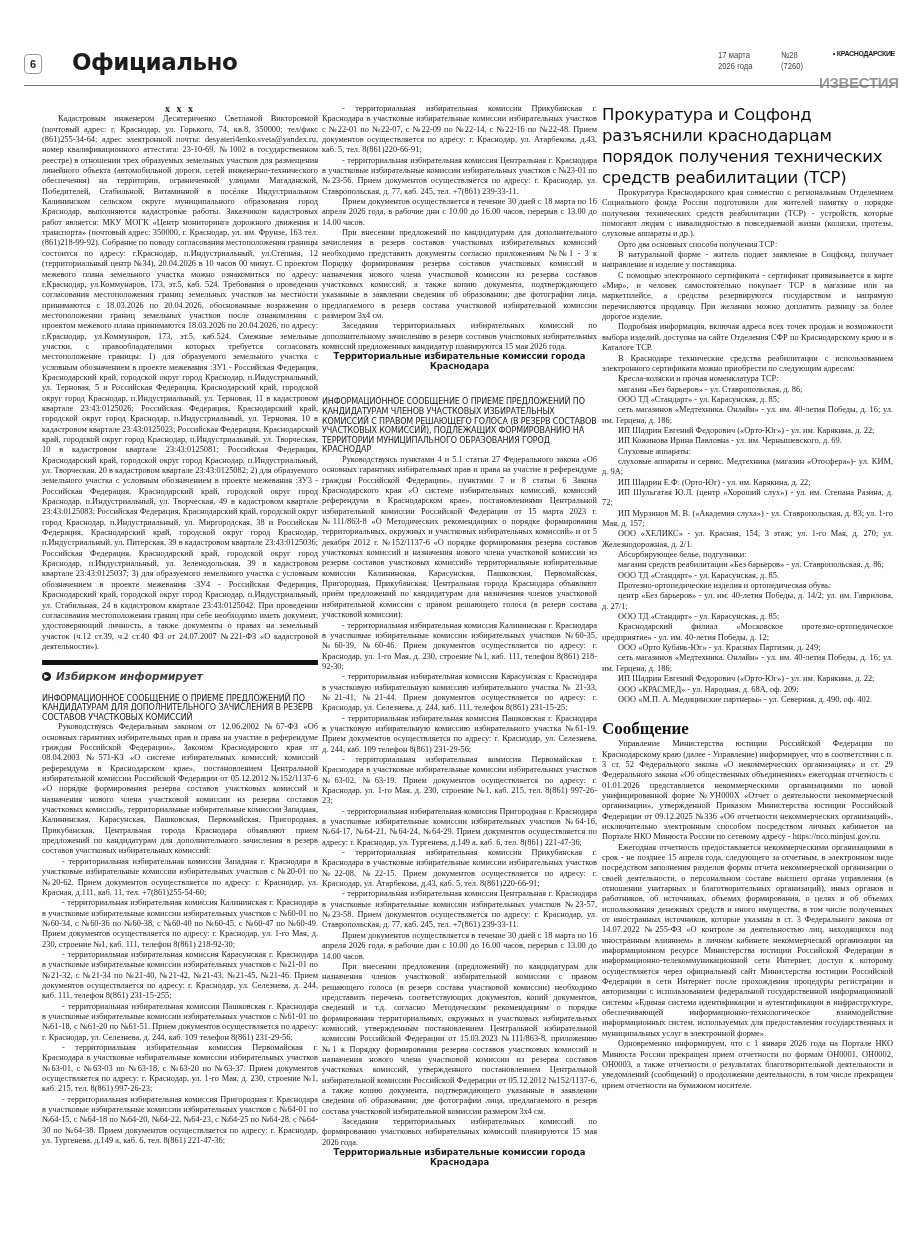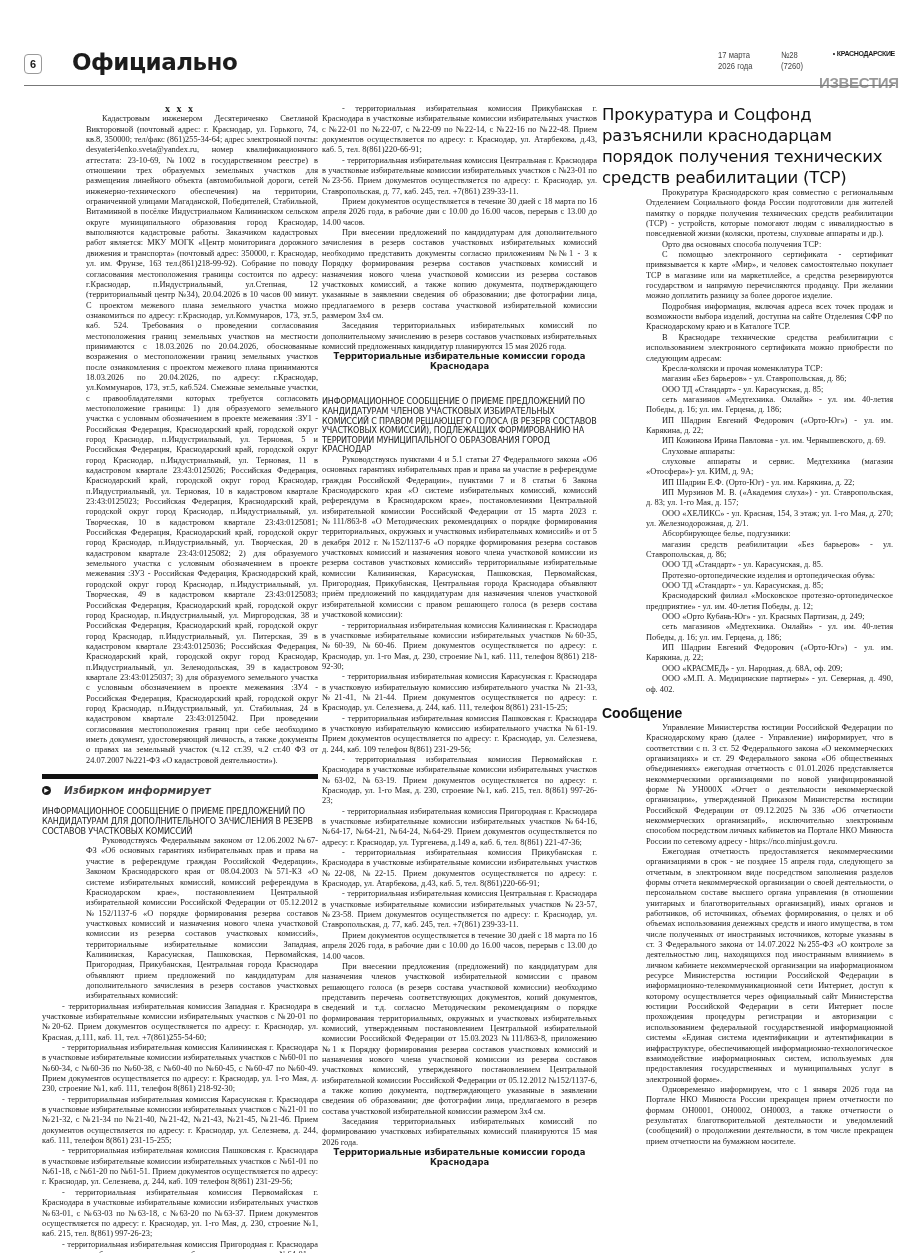--- a/index.html
+++ b/index.html
@@ -14,34 +14,34 @@
   .logo { position: absolute; left: 795px; top: 4px; width: 76px; text-align: right; }
   .logo-top { font-family: "Liberation Sans", sans-serif; font-size: 7px; font-weight: bold; line-height: 8px; letter-spacing: -0.3px; }
   .logo-bottom { font-family: "Liberation Sans", sans-serif; font-size: 15px; font-weight: bold; color: #9a9a9a; line-height: 14px; letter-spacing: -0.3px; margin-top: 18px; }
   .header-rule { position: absolute; left: 24px; top: 85px; width: 871px; height: 1px; background: #777; }
 
   .col { position: absolute; top: 104px; font-size: 8.4px; line-height: 10.35px; text-align: justify; hyphens: auto; }
   .col1 { left: 42px; width: 276px; }
   .col2 { left: 322px; width: 275px; }
   .col3 { left: 602px; width: 291px; top: 104px; }
 
-  p.pi { text-indent: 16px; margin-left: 44px; }
+  p.pi { text-indent: 16px; }
   p.pi2 { text-indent: 20px; }
   .xxx { text-align: center; font-weight: bold; font-size: 10px; letter-spacing: 2px; }
 
   .rubric-bar { height: 5px; background: #111; margin: 8px 0 6px 0; }
-  .rubric { font-family: "DejaVu Sans", sans-serif; font-weight: bold; font-style: italic; font-size: 10.5px; color: #444; display: flex; align-items: center; gap: 13px; margin-bottom: 12px; }
+  .rubric { font-family: "DejaVu Sans", sans-serif; font-weight: bold; font-style: italic; font-size: 10.5px; color: #444; display: flex; align-items: center; gap: 5px; margin-bottom: 12px; }
   .rubric-icon { width: 9px; height: 9px; border-radius: 50%; background: #1c1c1c; display: inline-flex; align-items: center; justify-content: center; color: #fff; font-size: 6px; font-style: normal; }
 
   .caps-head { font-family: "DejaVu Sans", sans-serif; font-weight: normal; font-size: 8px; line-height: 9.6px; text-align: left; letter-spacing: -0.15px; margin-top: 2px; }
   .sign { font-family: "DejaVu Sans", sans-serif; font-weight: bold; font-size: 8.4px; line-height: 9.6px; text-align: center; }
   .gap { height: 24px; }
 
   .art-title { font-family: "DejaVu Sans", sans-serif; font-size: 16.5px; line-height: 21px; font-weight: normal; color: #111; text-align: left; letter-spacing: -0.2px; }
-  .art-title2 { font-family: Liberation Sans, sans-serif; font-size: 14px; line-height: 20px; color: #111; margin-top: 8px; text-align: left; }
+  .art-title2 { font-family: Liberation Serif, serif; font-size: 17px; line-height: 20px; color: #111; margin-top: 14px; text-align: left; }
   b { font-weight: normal; }
 </style>
 </head>
 <body>
 
 <div class="header">
   <div class="page-num">6</div>
   <div class="section-title">Официально</div>
   <div class="issue-date">
     <div>17 марта</div>
@@ -100,41 +100,44 @@
   <p class="pi2">Прием документов осуществляется в течение 30 дней с 18 марта по 16 апреля 2026 года, в рабочие дни с 10.00 до 16.00 часов, перерыв с 13.00 до 14.00 часов.</p>
   <p class="pi2">При внесении предложения (предложений) по кандидатурам для назначения членов участковой избирательной комиссии с правом решающего голоса (в резерв состава участковой комиссии) необходимо представить перечень соответствующих документов, копий документов, сведений и т.д. согласно Методическим рекомендациям о порядке формирования территориальных, окружных и участковых избирательных комиссий, утвержденным постановлением Центральной избирательной комиссии Российской Федерации от 15.03.2023 №111/863-8, приложению №1 к Порядку формирования резерва составов участковых комиссий и назначения нового члена участковой комиссии из резерва составов участковых комиссий, утвержденного постановлением Центральной избирательной комиссии Российской Федерации от 05.12.2012 №152/1137-6, а также копию документа, подтверждающего указанные в заявлении сведения об образовании; две фотографии лица, предлагаемого в резерв состава участковой избирательной комиссии размером 3х4 см.</p>
   <p class="pi2">Заседания территориальных избирательных комиссий по формированию участковых избирательных комиссий планируются 15 мая 2026 года.</p>
   <div class="sign">Территориальные избирательные комиссии города Краснодара</div>
 </div>
 
 <div class="col col3">
   <h2 class="art-title">Прокуратура и Соцфонд разъяснили краснодарцам порядок получения технических средств реабилитации (ТСР)</h2>
   <p class="pi">Прокуратура Краснодарского края совместно с региональным Отделением Социального фонда России подготовили для жителей памятку о порядке получения технических средств реабилитации (ТСР) - устройств, которые помогают людям с инвалидностью в повседневной жизни (коляски, протезы, слуховые аппараты и др.).</p>
   <p class="pi">Орто два основных способа получения ТСР:</p>
+  <p class="pi">В натуральной форме - житель подает заявление в Соцфонд, получает направление и изделие у поставщика.</p>
   <p class="pi">С помощью электронного сертификата - сертификат привязывается к карте «Мир», и человек самостоятельно покупает ТСР в магазине или на маркетплейсе, а средства резервируются государством и напрямую перечисляются продавцу. При желании можно доплатить разницу за более дорогое изделие.</p>
   <p class="pi">Подробная информация, включая адреса всех точек продаж и возможности выбора изделий, доступна на сайте Отделения СФР по Краснодарскому краю и в Каталоге ТСР.</p>
   <p class="pi">В Краснодаре технические средства реабилитации с использованием электронного сертификата можно приобрести по следующим адресам:</p>
   <p class="pi">Кресла-коляски и прочая номенклатура ТСР:</p>
   <p class="pi">магазин «Без барьеров» - ул. Ставропольская, д. 86;</p>
   <p class="pi">ООО ТД «Стандарт» - ул. Карасунская, д. 85;</p>
   <p class="pi">сеть магазинов «Медтехника. Онлайн» - ул. им. 40-летия Победы, д. 16; ул. им. Герцена, д. 186;</p>
   <p class="pi">ИП Шадрин Евгений Федорович («Орто-Юг») - ул. им. Карякина, д. 22;</p>
   <p class="pi">ИП Кожинова Ирина Павловна - ул. им. Чернышевского, д. 69.</p>
 
   <p class="pi"><b>Слуховые аппараты</b>:</p>
   <p class="pi">слуховые аппараты и сервис. Медтехника (магазин «Отосфера»)- ул. КИМ, д. 9А;</p>
   <p class="pi">ИП Шадрин Е.Ф. (Орто-Юг) - ул. им. Карякина, д. 22;</p>
+  <p class="pi">ИП Шульгатая Ю.Л. (центр «Хороший слух») - ул. им. Степана Разина, д. 72;</p>
   <p class="pi">ИП Мурзинов М. В. («Академия слуха») - ул. Ставропольская, д. 83; ул. 1-го Мая, д. 157;</p>
   <p class="pi">ООО «ХЕЛИКС» - ул. Красная, 154, 3 этаж; ул. 1-го Мая, д. 270; ул. Железнодорожная, д. 2/1.</p>
 
   <p class="pi"><b>Абсорбирующее белье, подгузники</b>:</p>
   <p class="pi">магазин средств реабилитации «Без барьеров» - ул. Ставропольская, д. 86;</p>
   <p class="pi">ООО ТД «Стандарт» - ул. Карасунская, д. 85.</p>
 
   <p class="pi"><b>Протезно-ортопедические изделия и ортопедическая обувь</b>:</p>
+  <p class="pi">центр «Без барьеров» - ул. им. 40-летия Победы, д. 14/2; ул. им. Гаврилова, д. 27/1;</p>
   <p class="pi">ООО ТД «Стандарт» - ул. Карасунская, д. 85;</p>
   <p class="pi">Краснодарский филиал «Московское протезно-ортопедическое предприятие» - ул. им. 40-летия Победы, д. 12;</p>
   <p class="pi">ООО «Орто Кубань-Юг» - ул. Красных Партизан, д. 249;</p>
   <p class="pi">сеть магазинов «Медтехника. Онлайн» - ул. им. 40-летия Победы, д. 16; ул. им. Герцена, д. 186;</p>
   <p class="pi">ИП Шадрин Евгений Федорович («Орто-Юг») - ул. им. Карякина, д. 22;</p>
   <p class="pi">ООО «КРАСМЕД» - ул. Народная, д. 68А, оф. 209;</p>
   <p class="pi">ООО «М.П. А. Медицинские партнеры» - ул. Северная, д. 490, оф. 402.</p>
 
   <h2 class="art-title2">Сообщение</h2>
   <p class="pi">Управление Министерства юстиции Российской Федерации по Краснодарскому краю (далее - Управление) информирует, что в соответствии с п. 3 ст. 52 Федерального закона «О некоммерческих организациях» и ст. 29 Федерального закона «Об общественных объединениях» ежегодная отчетность с 01.01.2026 представляется некоммерческими организациями по новой унифицированной форме №УН000Х «Отчет о деятельности некоммерческой организации», утвержденной Приказом Министерства юстиции Российской Федерации от 09.12.2025 №336 «Об отчетности некоммерческих организаций», исключительно электронным способом посредством личных кабинетов на Портале НКО Минюста России по сетевому адресу - https://nco.minjust.gov.ru.</p>

